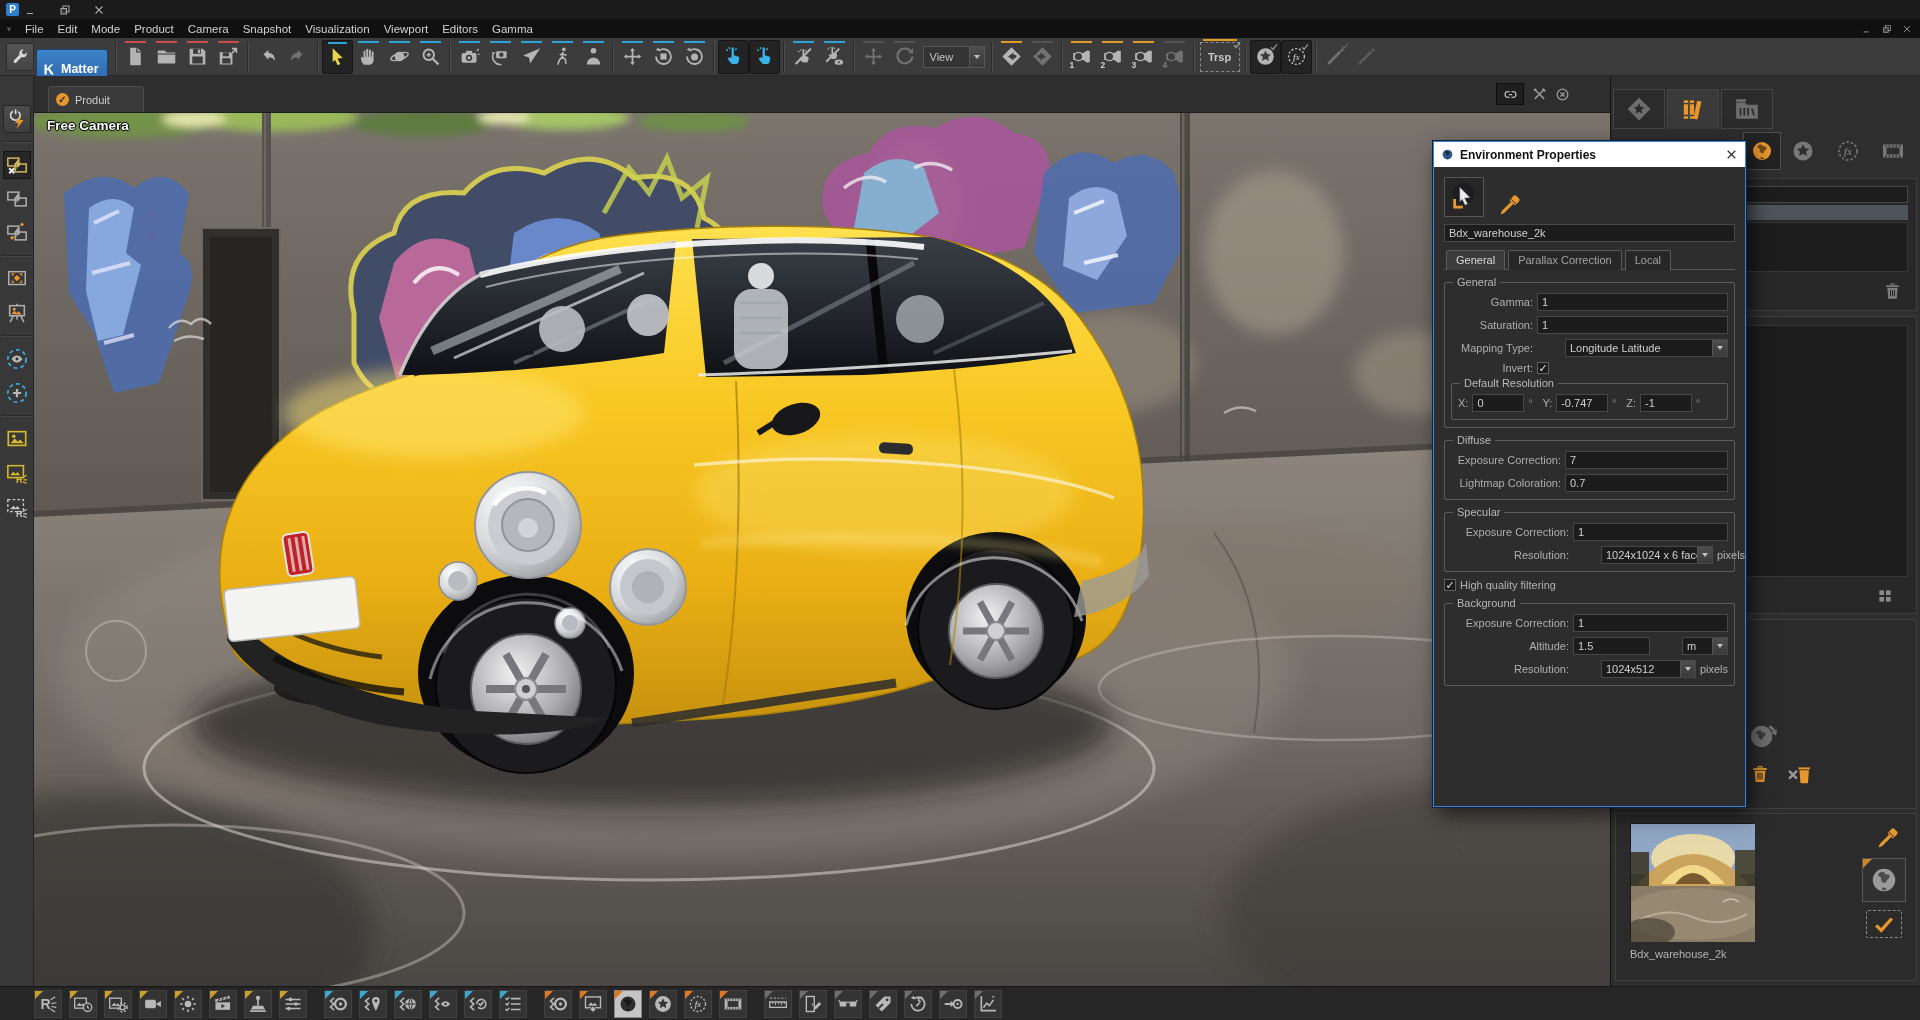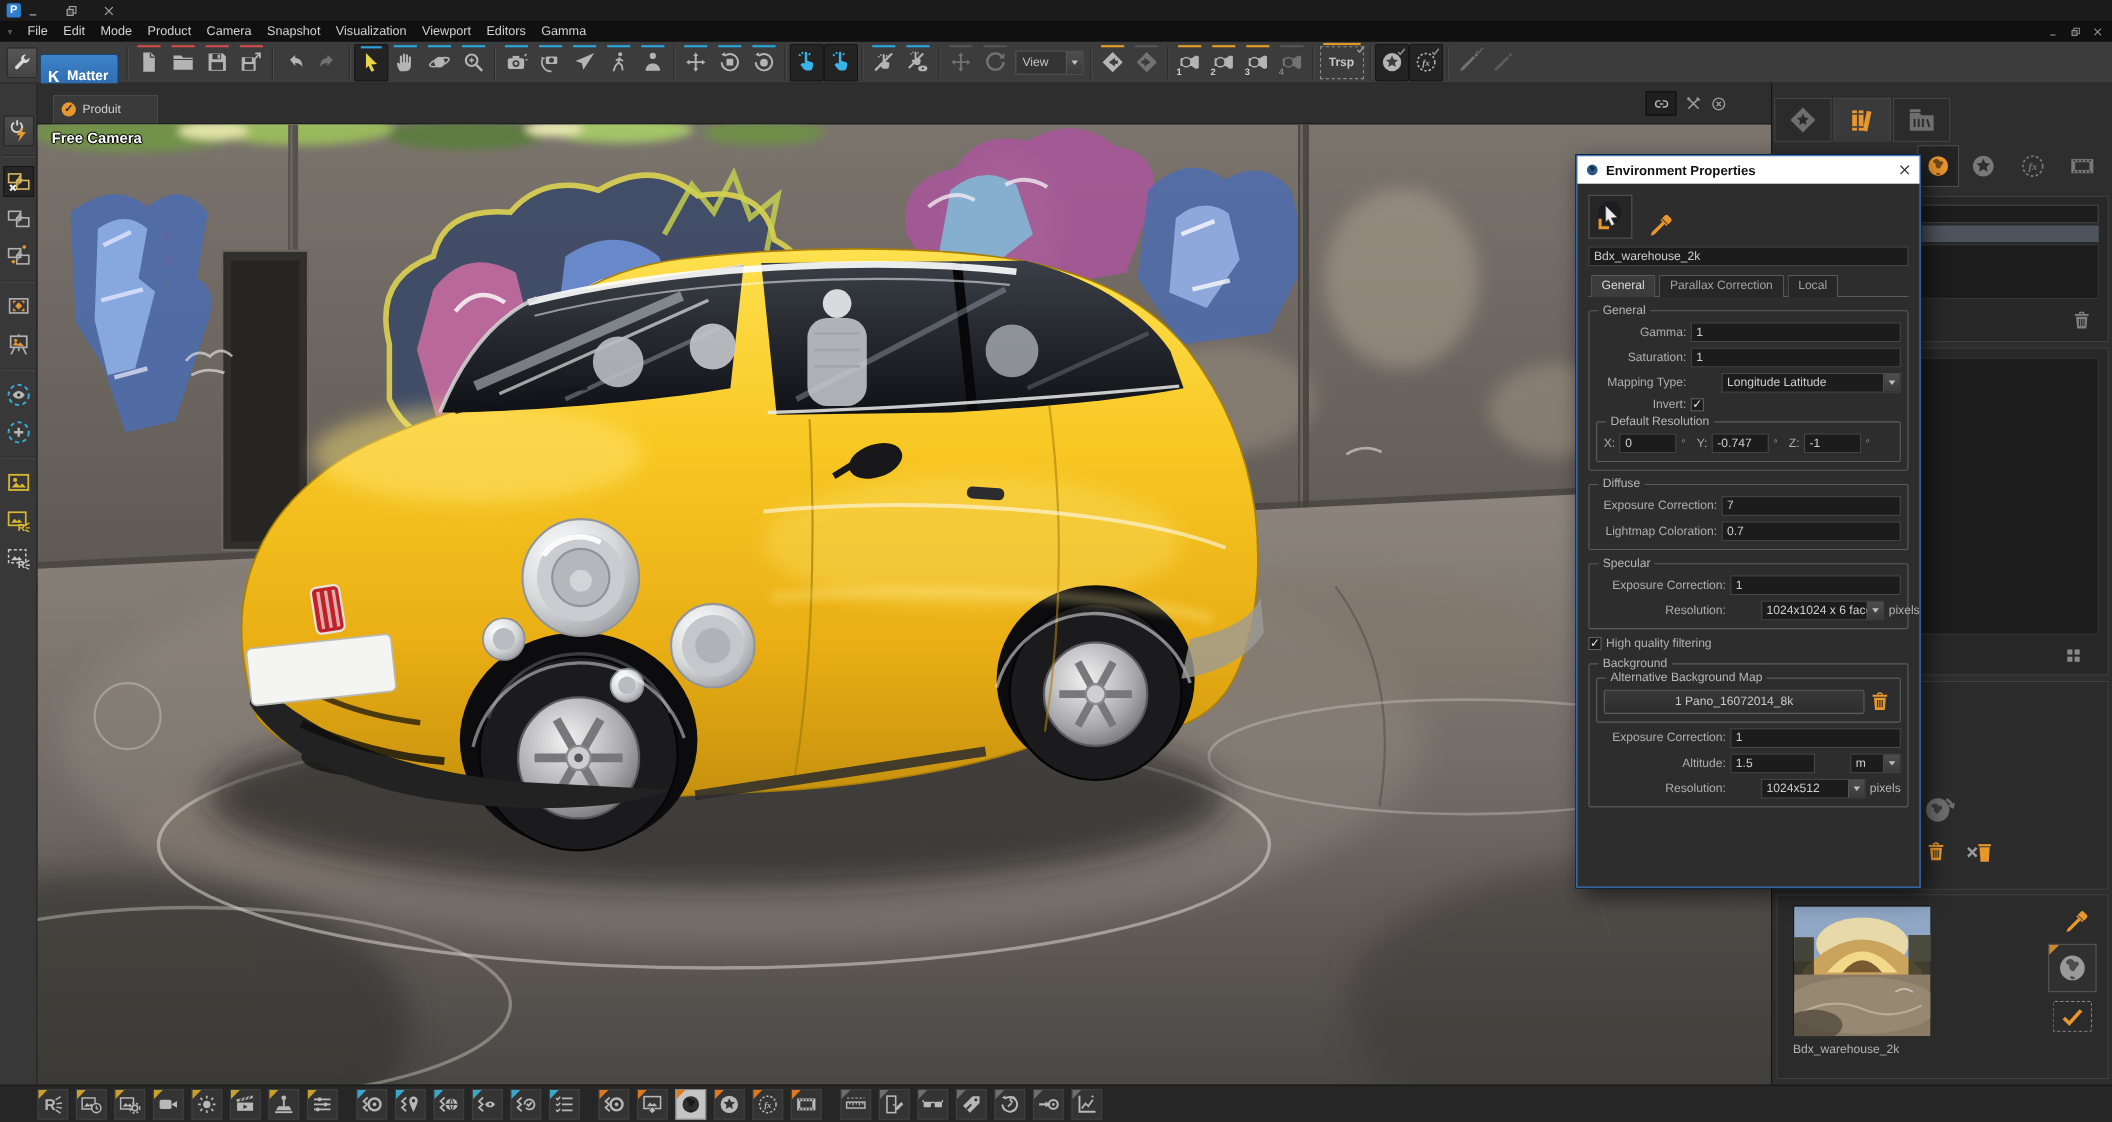--- a/index.html
+++ b/index.html
@@ -1485,33 +1485,20 @@
         <span>pixels</span>
         </div>
     </div>
     <div class="drow" style="margin-top:2px">
         <span class="chk">✓</span>
         <span>High quality filtering</span>
       </div>
 
     <div class="grp">
       <span class="lg">Background</span>
-      <div class="grp" style="margin-top:2px">
-        <span class="lg">Alternative Background Map</span>
-        <div class="drow">
-          <div class="mapbtn">
-              <span>1 Pano_16072014_8k</span>
-            </div>
-          <span class="dtrash">
-              <svg class="i" viewBox="0 0 24 24" style="--tb:#2d2d2d">
-                <use href="#s-trash"></use>
-              </svg>
-            </span>
-        </div>
-      </div>
       <div class="drow">
           <span class="dlab" style="width:118px">Exposure Correction:</span>
           <input class="din dval" readonly="" value="1" style="">
         </div>
       <div class="drow">
           <span class="dlab" style="width:118px">Altitude:</span>
         <input class="din" readonly="" style="flex: 1 1 0%;" value="1.5">
         <div class="combo" style="width:46px">
             <span class="cv">m</span>
             <span class="ddbtn">

